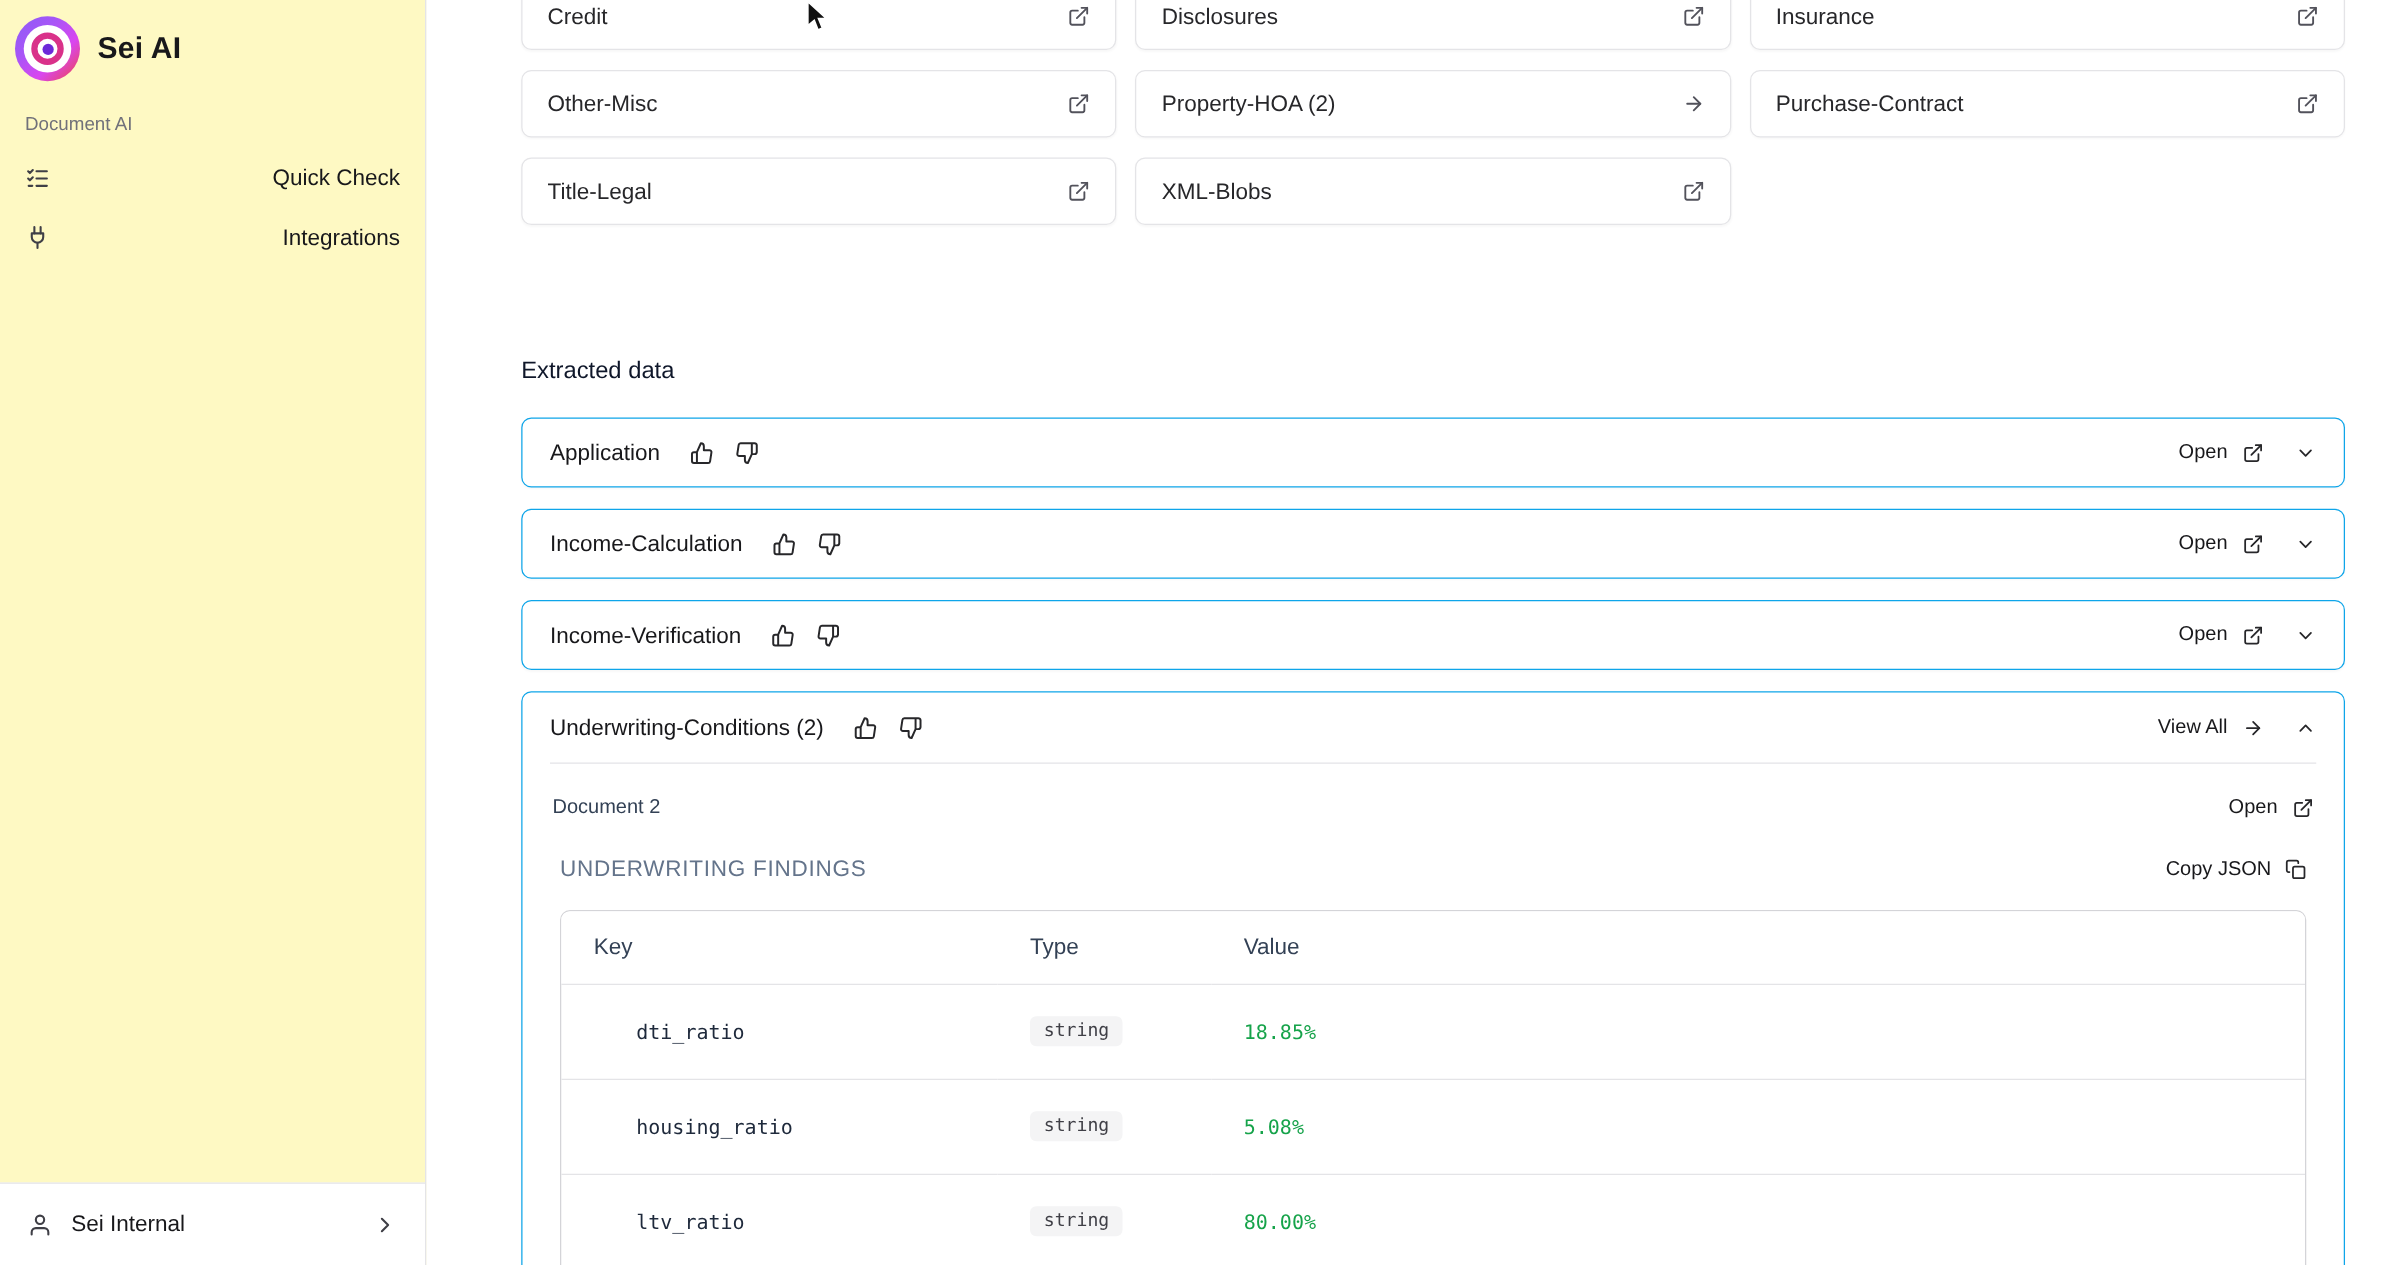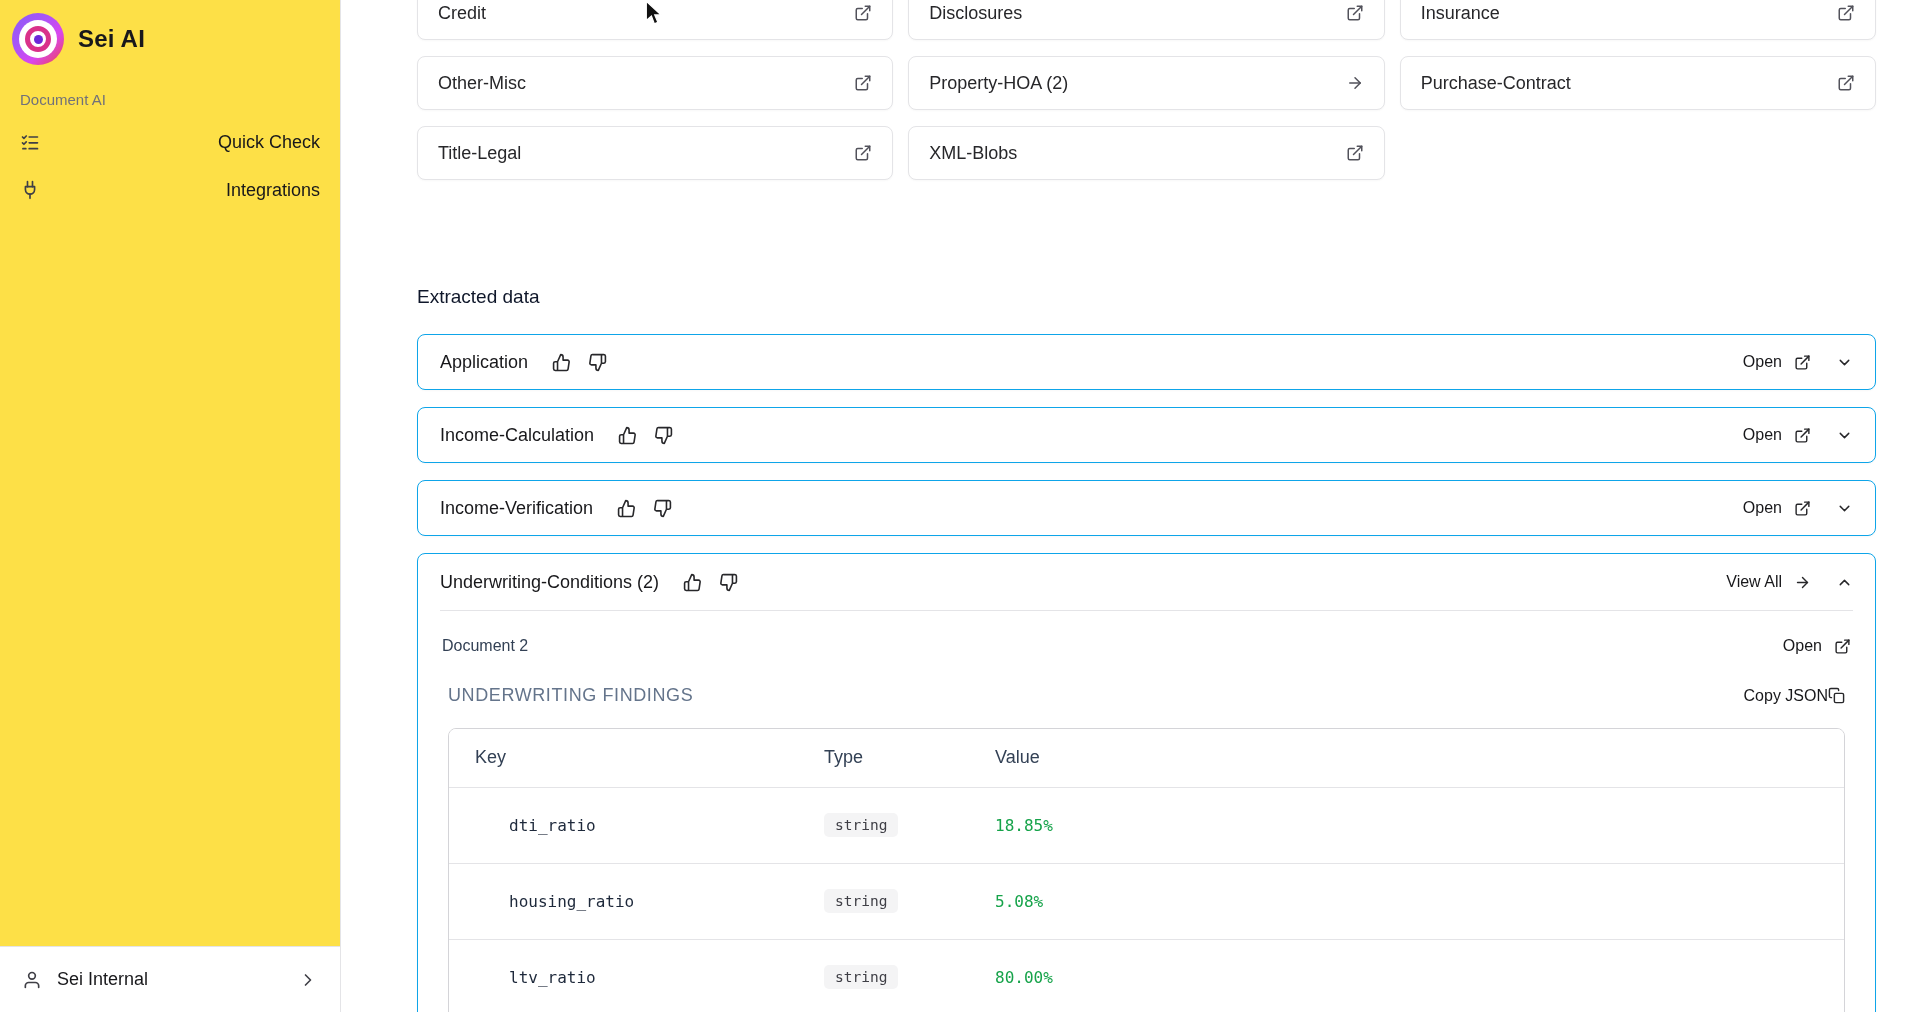--- a/index.html
+++ b/index.html
@@ -6,21 +6,21 @@
   html, body {
     width:1920px; height:1012px; overflow:hidden;
     background:#ffffff; color:#18181b;
     font-family:"Liberation Sans", sans-serif;
   }
   .app { display:flex; width:100%; height:100%; position:relative; }
 
   
   .sidebar {
     width:341px; min-width:341px; height:100%;
-    background:#fde047; border-right:1px solid #e4e4e7; position:relative;
+    background:#fef9c3; border-right:1px solid #e4e4e7; position:relative;
   }
   .brand-row { display:flex; align-items:center; gap:14px; padding:13px 12px; }
   .logo { width:52px; height:52px; border-radius:50%;
     background:linear-gradient(135deg,#8b5cf6 0%, #a855f7 35%, #d946ef 65%, #ef4444 100%);
     display:flex; align-items:center; justify-content:center; }
   .logo-mid { width:38px; height:38px; border-radius:50%; background:#fff;
     display:flex; align-items:center; justify-content:center; }
   .logo-ring { width:26px; height:26px; border-radius:50%; border:5px solid #d9318a;
     display:flex; align-items:center; justify-content:center; background:#fff; }
   .logo-dot { width:9px; height:9px; border-radius:50%; background:#6d28d9; }
@@ -62,21 +62,21 @@
   .panel-actions .open-link { display:flex; align-items:center; gap:12px; cursor:pointer; }
   .panel-divider { border-top:1px solid #e4e4e7; margin:0 22px; }
 
   .doc-row { display:flex; align-items:center; margin:26px 24px 0; font-size:16px; color:#334155; }
   .doc-row .open-link { margin-left:auto; display:flex; align-items:center; gap:12px;
     font-size:16px; color:#18181b; cursor:pointer; }
   .doc-row svg { width:17px; height:17px; stroke:#27272a; }
 
   .findings-row { display:flex; align-items:center; margin:30px 30px 0; }
   .findings-title { font-size:18px; letter-spacing:.6px; color:#64748b; }
-  .copy-btn { margin-left:auto; display:flex; align-items:center; 
+  .copy-btn { margin-left:auto; display:flex; align-items:center; gap:11px;
     font-size:16px; color:#18181b; cursor:pointer; }
   .copy-btn svg { width:17px; height:17px; stroke:#27272a; }
 
   .data-table-wrap { margin:22px 30px 0; border:1px solid #d4d4d8; border-radius:8px; overflow:hidden; }
   table.data-table { width:100%; border-collapse:collapse; }
   .data-table thead th { text-align:left; font-weight:400; color:#334155; font-size:18px;
     height:58px; padding-left:26px; background:#fff; }
   .data-table col.c-key { width:349px; }
   .data-table col.c-type { width:171px; }
   .data-table tbody td { border-top:1px solid #e4e4e7; height:76px; vertical-align:middle; }

